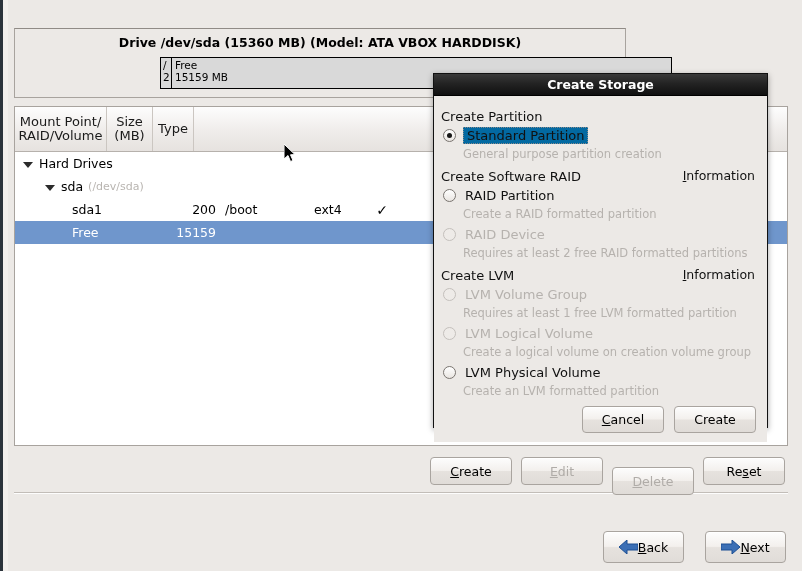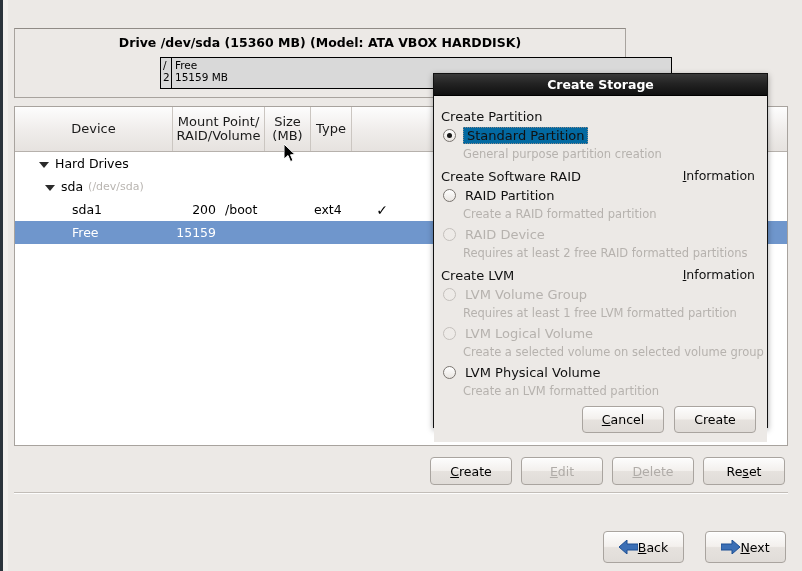--- a/index.html
+++ b/index.html
@@ -107,21 +107,21 @@
     font-size: 12.5px;
   }
   .trow.selected { background: #6f96cc; color: #ffffff; }
   .cell-device { width: 158px; display: flex; align-items: center; }
   .cell-size   { width: 46px; text-align: right; padding-right: 3px; }
   .cell-mount  { width: 92px; padding-left: 6px; }
   .cell-type   { width: 41px; padding-left: 3px; }
   .cell-format { width: 60px; text-align: center; }
   .cell-rest   { flex: 1; }
 
-  .indent0 { padding-left: 24px; }
+  .indent0 { padding-left: 8px; }
   .indent1 { padding-left: 30px; }
   .indent2 { padding-left: 57px; }
 
   .tri {
     display: inline-block;
     width: 0; height: 0;
     border-left: 5px solid transparent;
     border-right: 5px solid transparent;
     border-top: 6px solid #2b2b2b;
     margin-right: 6px;
@@ -150,21 +150,21 @@
     cursor: default;
     box-shadow: inset 0 1px 0 #ffffff;
   }
   .btn.disabled { color: #b0aca8; }
   .btn u { text-decoration: underline; }
 
   .action-row { position: absolute; left: 0; top: 457px; width: 802px; height: 30px; }
   .action-row .btn { position: absolute; height: 28px; width: 82px; top: 0; }
   .btn-create-main { left: 430px; }
   .btn-edit        { left: 521px; }
-  .btn-delete      { left: 612px; }
+  .btn-delete      { left: 612px; margin-top: 10px; }
   .btn-reset       { left: 703px; }
 
   .nav-row { position: absolute; left: 0; top: 531px; width: 802px; height: 34px; }
   .nav-row .btn { position: absolute; height: 32px; width: 81px; top: 0; gap: 0; }
   .btn-back { left: 603px; }
   .btn-next { left: 705px; }
   .arrow-svg { display: block; }
 
   
   .dialog {
@@ -275,21 +275,20 @@
       </div>
       <div class="drive-seg free">
         <div>Free</div>
         <div>15159 MB</div>
       </div>
     </div>
   </div>
 
   <div class="table-panel">
     <div class="thead">
-      <div class="th device">Device</div>
       <div class="th mount">
         <div>
           <div>Mount Point/</div>
           <div>RAID/Volume</div>
         </div>
       </div>
       <div class="th size">
         <div>
           <div>Size</div>
           <div>(MB)</div>
@@ -413,21 +412,21 @@
           </div>
           <div class="radio-row">
             <span class="radio dim"></span>
             <span class="radio-label dim">LVM Volume Group</span>
           </div>
           <div class="radio-desc">Requires at least 1 free LVM formatted partition</div>
           <div class="radio-row">
             <span class="radio dim"></span>
             <span class="radio-label dim">LVM Logical Volume</span>
           </div>
-          <div class="radio-desc">Create a selected volume on selected volume group</div>
+          <div class="radio-desc">Create a logical volume on creation volume group</div>
           <div class="radio-row">
             <span class="radio"></span>
             <span class="radio-label">LVM Physical Volume</span>
           </div>
           <div class="radio-desc">Create an LVM formatted partition</div>
         </div>
       <div class="dlg-btns" id="dialog-buttons">
           <div class="btn">
             <span><u>C</u>ancel</span>
           </div>

